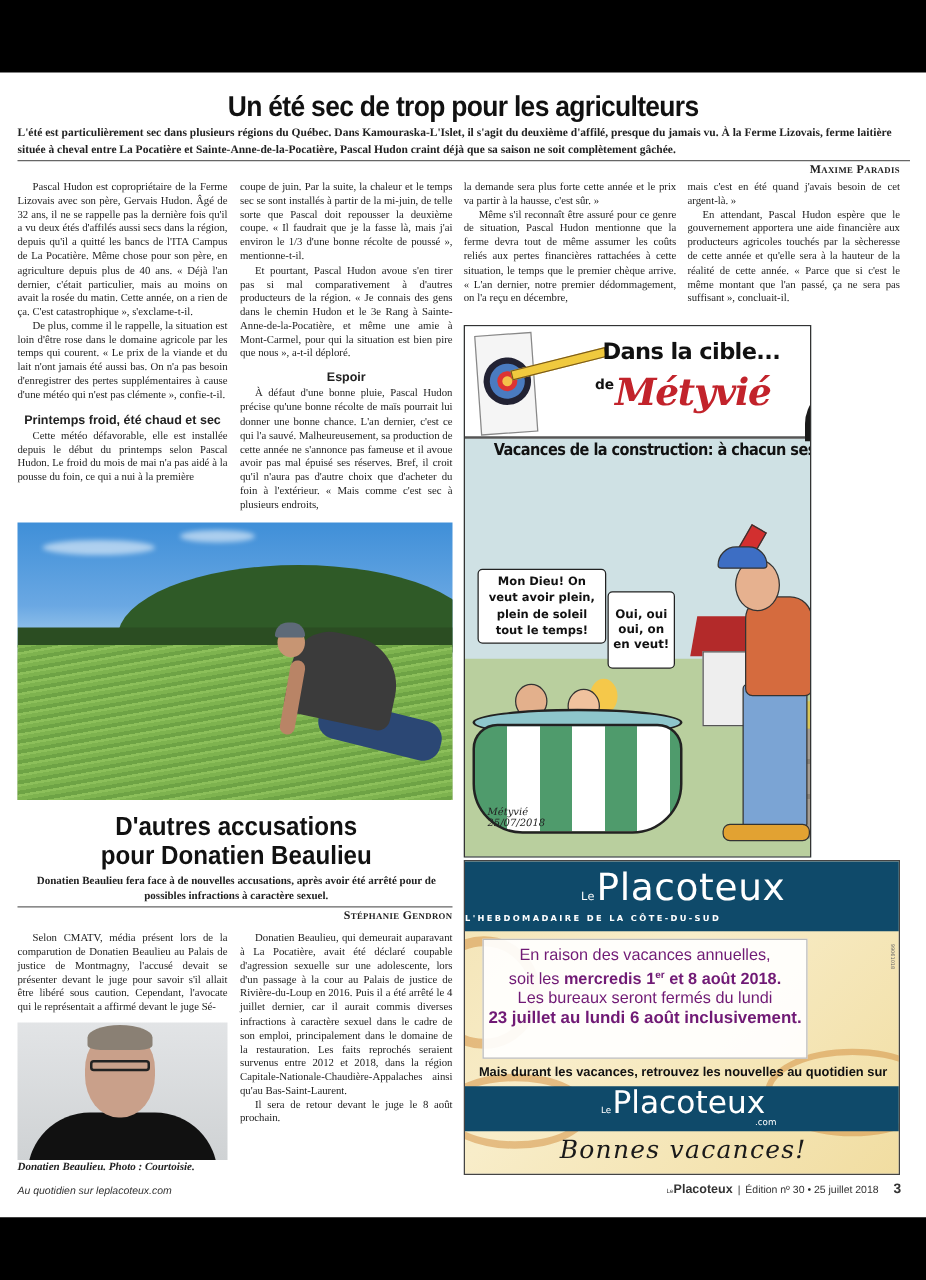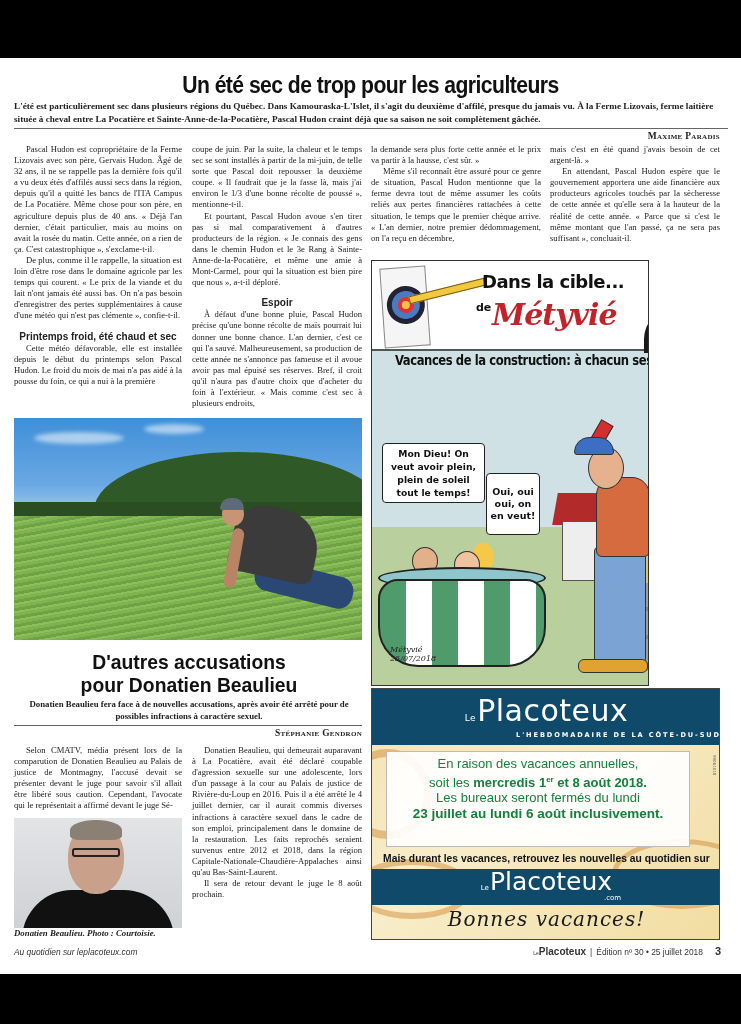--- a/index.html
+++ b/index.html
@@ -54,21 +54,21 @@
   .c-de { position: absolute; left: 104px; top: 40px; font-family: "DejaVu Sans", sans-serif; font-size: 11px; color: #111; font-weight: bold; }
   .c-title2 { position: absolute; left: 120px; top: 36px; font-family: "DejaVu Serif", serif; font-style: italic; font-weight: bold; font-size: 30px; color: #c2232b; letter-spacing: -1px; }
   .c-man { position: absolute; left: 268px; top: 0; width: 80px; height: 90px; }
   .c-man .face { position: absolute; left: 24px; top: 10px; width: 34px; height: 42px; background: #d9a98c; border-radius: 45%; }
   .c-man .hair { position: absolute; left: 22px; top: 2px; width: 38px; height: 20px; background: #c9c9c9; border-radius: 50% 50% 20% 20%; }
   .c-man .jacket { position: absolute; left: 4px; top: 48px; width: 74px; height: 44px; background: #1a1a1a; border-radius: 30px 30px 0 0; }
   .c-caption { position: absolute; left: 0; top: 92px; width: 349px; text-align: center; font-family: "DejaVu Sans", sans-serif; font-weight: bold; font-size: 13.2px; color: #111; letter-spacing: -0.5px; transform: scaleX(0.88); }
   .c-sun { position: absolute; left: 310px; top: 98px; width: 20px; height: 20px; background: #f8e77a; border-radius: 50%; }
   .bubble { position: absolute; background: #fff; border: 1.5px solid #222; border-radius: 4px; font-family: "DejaVu Sans", sans-serif; font-weight: bold; color: #111; text-align: center; }
   .b1 { left: 12px; top: 128px; width: 180px; padding: 3px 4px; font-size: 12.2px; line-height: 16px; }
-  .b2 { left: 10px; top: 182px; width: 103px; padding: 3px 3px; font-size: 9.2px; line-height: 13px; }
+  .b2 { left: 10px; top: 194px; width: 103px; padding: 3px 3px; font-size: 9.2px; line-height: 13px; }
   .b3 { left: 114px; top: 212px; width: 54px; padding: 12px 2px; font-size: 9.5px; line-height: 12px; }
   .grass { position: absolute; left: 0; top: 266px; width: 349px; height: 160px; background: #b9cf9e; }
   .pool { position: absolute; left: 6px; top: 318px; width: 168px; height: 88px; border: 2px solid #222; border-radius: 20px 20px 40px 40px; overflow: hidden; background: repeating-linear-gradient(90deg, #4f9b6c 0 26px, #fff 26px 52px); }
   .pool-rim { position: absolute; left: 6px; top: 306px; width: 168px; height: 22px; border: 2px solid #222; border-radius: 50%; background: #8ec6cc; }
   .kid1 { position: absolute; left: 40px; top: 286px; width: 26px; height: 28px; background: #e3b08c; border-radius: 50%; border: 1px solid #333; }
   .kid2 { position: absolute; left: 82px; top: 290px; width: 26px; height: 28px; background: #f0c29e; border-radius: 50%; border: 1px solid #333; }
   .kid2-hair { position: absolute; left: 100px; top: 282px; width: 22px; height: 28px; background: #f5c84a; border-radius: 50%; }
   .barn { position: absolute; left: 190px; top: 260px; width: 46px; height: 60px; background: #eeeeee; border: 1px solid #555; }
   .barn-roof { position: absolute; left: 183px; top: 232px; width: 60px; height: 32px; background: #b32a2a; transform: skewX(-10deg); }
   .farmer2-body { position: absolute; left: 224px; top: 216px; width: 54px; height: 80px; background: #d56b3e; border: 1.5px solid #333; border-radius: 18px 18px 6px 6px; }
@@ -80,22 +80,22 @@
   .sacks { position: absolute; left: 258px; top: 322px; width: 90px; height: 88px; background: repeating-linear-gradient(180deg, #a59d93 0 24px, #8a8379 24px 28px); }
   .corn { position: absolute; left: 260px; top: 300px; width: 88px; height: 26px; background: repeating-linear-gradient(90deg, #d7c659 0 6px, #9bb561 6px 12px); }
   .signature { position: absolute; left: 18px; top: 384px; font-family: "DejaVu Serif", serif; font-style: italic; font-size: 8px; color: #222; line-height: 9px; }
   .copyright { position: absolute; left: 324px; top: 400px; width: 16px; height: 16px; border: 2px solid #111; border-radius: 50%; font-family: "DejaVu Sans", sans-serif; font-weight: bold; font-size: 9px; text-align: center; line-height: 12px; background: #fff; }
 
   
   .ad { position: absolute; left: 371px; top: 630px; width: 349px; height: 252px; border: 1px solid #444; background: linear-gradient(135deg, #f3e3b4 0%, #f8edc9 40%, #f1dda1 100%); overflow: hidden; }
   .ad-head { position: absolute; left: 0; top: 0; width: 349px; height: 56px; background: #0f4a6a; }
   .ad-logo { position: absolute; left: 0; top: 4px; width: 349px; text-align: center; color: #fff; font-family: "DejaVu Sans", sans-serif; font-size: 30px; letter-spacing: 0.5px; }
   .ad-logo small { font-size: 9px; vertical-align: baseline; margin-right: 1px; }
-  .ad-tag { position: absolute; left: 0; top: 42px; width: 349px; text-align: right; color: #fff; font-family: "DejaVu Sans", sans-serif; font-weight: bold; font-size: 6.6px; letter-spacing: 1.9px; padding-left: 12px; }
-  .ad-box { position: absolute; left: 14px; top: 62px; width: 304px; height: 96px; background: rgba(255,255,255,0.92); border: 1px solid #bbb; text-align: center; font-family: "Liberation Sans", sans-serif; font-size: 13px; line-height: 15.5px; color: #15803d; padding-top: 4px; }
+  .ad-tag { position: absolute; left: 0; top: 42px; width: 349px; text-align: left; color: #fff; font-family: "DejaVu Sans", sans-serif; font-weight: bold; font-size: 6.6px; letter-spacing: 1.9px; }
+  .ad-box { position: absolute; left: 14px; top: 62px; width: 260px; height: 96px; background: rgba(255,255,255,0.92); border: 1px solid #bbb; text-align: center; font-family: "Liberation Sans", sans-serif; font-size: 13px; line-height: 15.5px; color: #701a75; padding-top: 4px; }
   .ad-box b { font-weight: bold; }
   .ad-box sup { font-size: 8px; }
   .ad-box .l5 { font-weight: bold; font-size: 13.5px; }
   .ad-sidecode { position: absolute; left: 340px; top: 66px; font-size: 4px; color: #666; writing-mode: vertical-rl; font-family: "DejaVu Sans", sans-serif; }
   .ad-mais { position: absolute; left: 0; top: 164px; width: 349px; text-align: center; font-family: "Liberation Sans", sans-serif; font-weight: bold; font-size: 10.3px; color: #111; }
   .ad-band2 { position: absolute; left: 0; top: 180px; width: 349px; height: 36px; background: #0f4a6a; }
   .ad-logo2 { position: absolute; left: 0; top: 178px; width: 349px; text-align: center; color: #fff; font-family: "DejaVu Sans", sans-serif; font-size: 25px; }
   .ad-logo2 small { font-size: 7px; margin-right: 1px; }
   .ad-com { position: absolute; left: 232px; top: 205px; color: #fff; font-family: "DejaVu Sans", sans-serif; font-size: 7px; }
   .ad-bonnes { position: absolute; left: 0; top: 218px; width: 349px; text-align: center; font-family: "DejaVu Serif", serif; font-style: italic; font-size: 20px; color: #1a1a1a; letter-spacing: 1px; }

